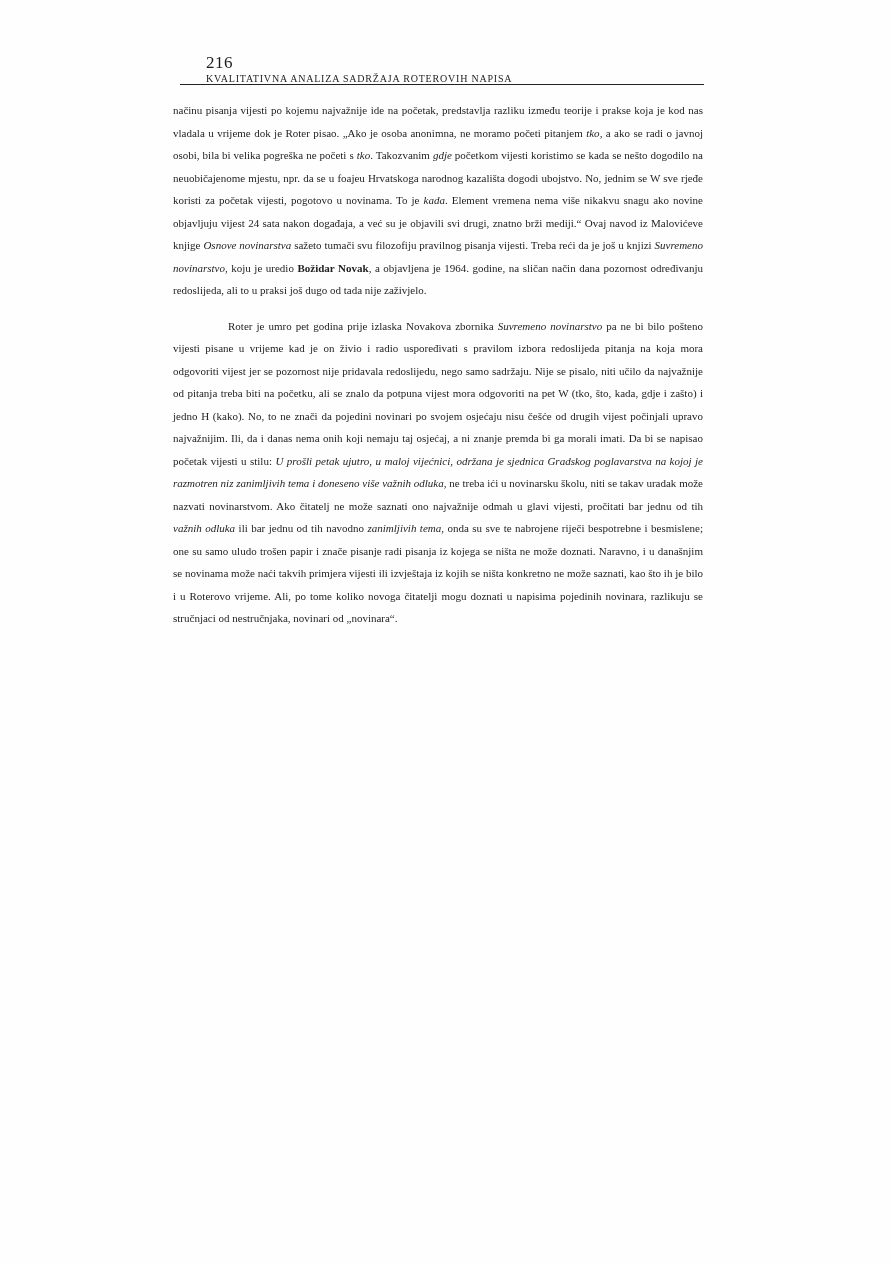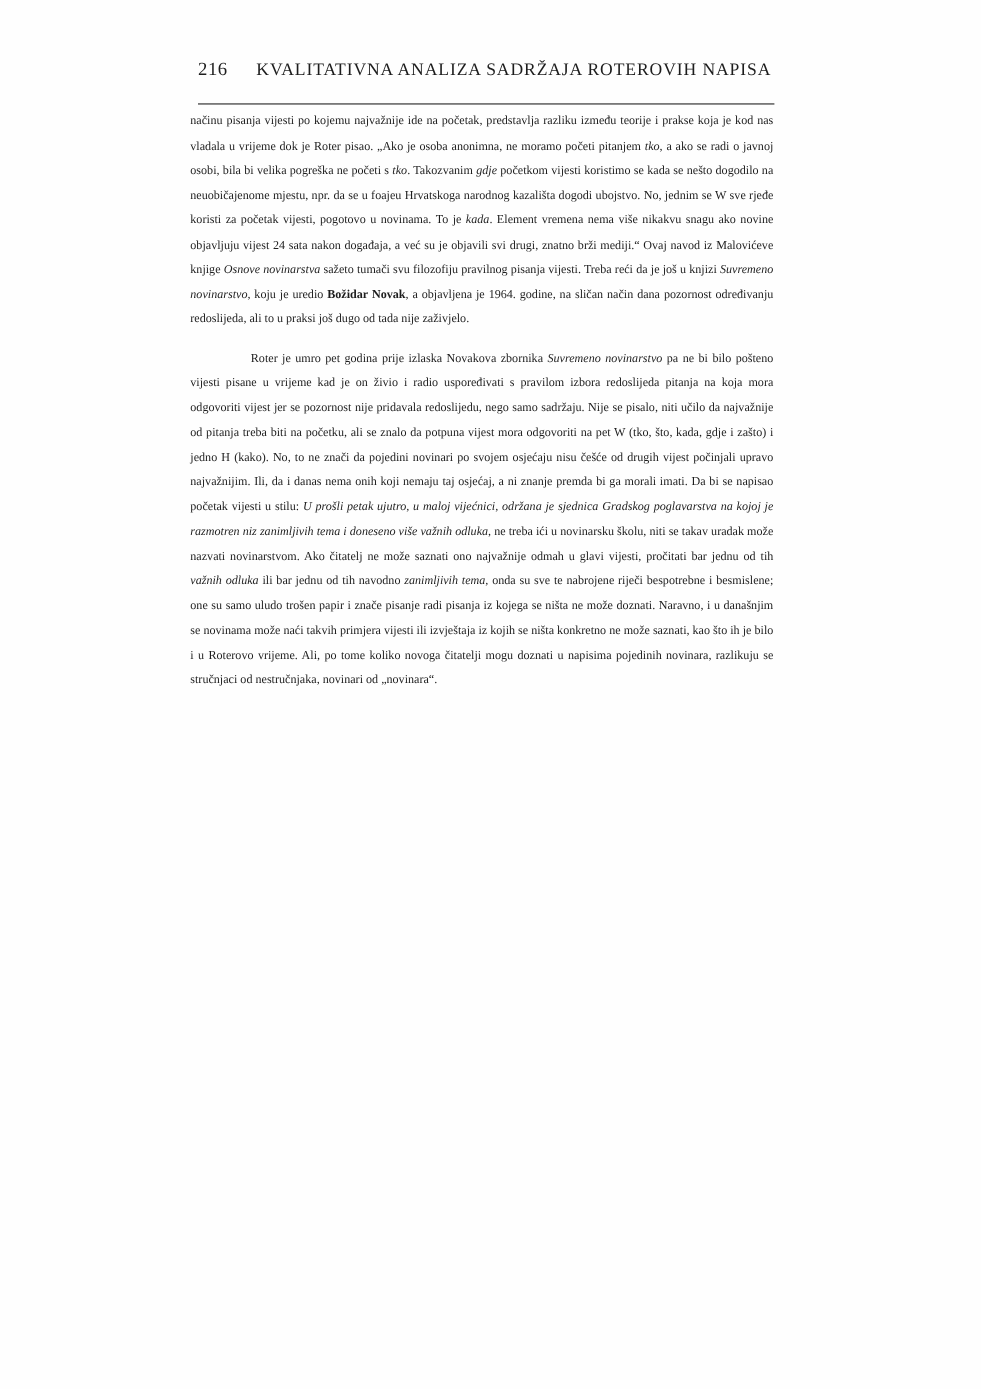--- a/index.html
+++ b/index.html
@@ -21,29 +21,30 @@
     background: #fefefe;
   }
   .running-header {
     position: absolute;
     left: 180px;
     top: 53px;
     width: 524px;
     display: flex;
     align-items: baseline;
     border-bottom: 1.5px solid #222222;
-    padding-bottom: 21px;
+    padding-bottom: 0;
+    flex-direction: column;
   }
   .page-num {
     font-size: 17px;
     letter-spacing: 0.5px;
   }
   .header-title {
     margin-left: 26px;
-    font-size: 16px;
+    font-size: 10px;
     letter-spacing: 0.8px;
     white-space: nowrap;
   }
   .text-block {
     position: absolute;
     left: 173px;
     top: 99px;
     width: 530px;
     font-size: 11px;
     line-height: 22.5px;

